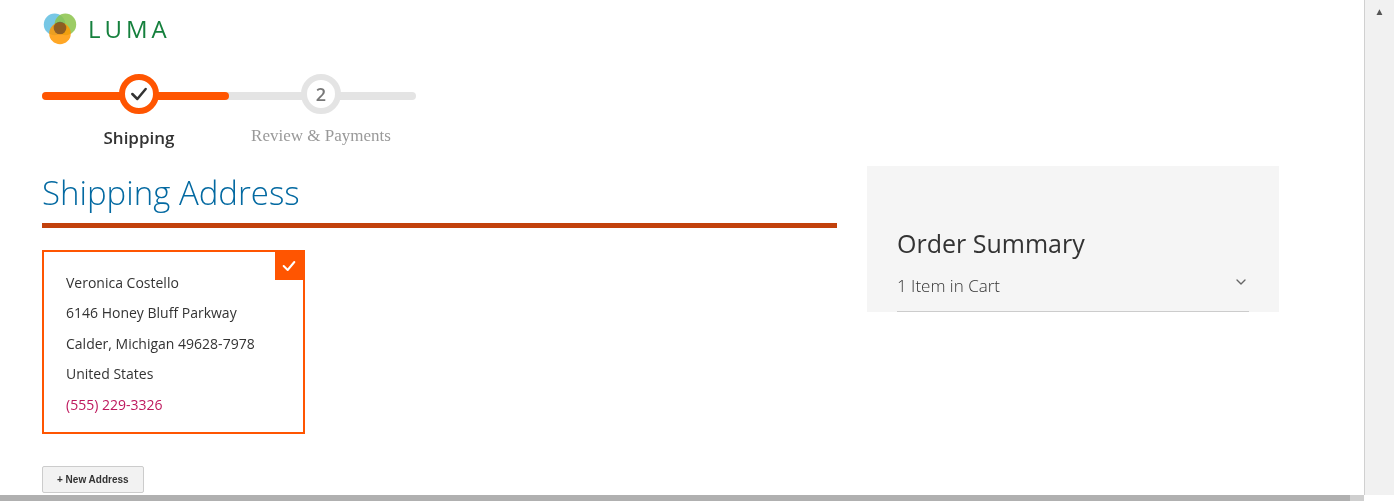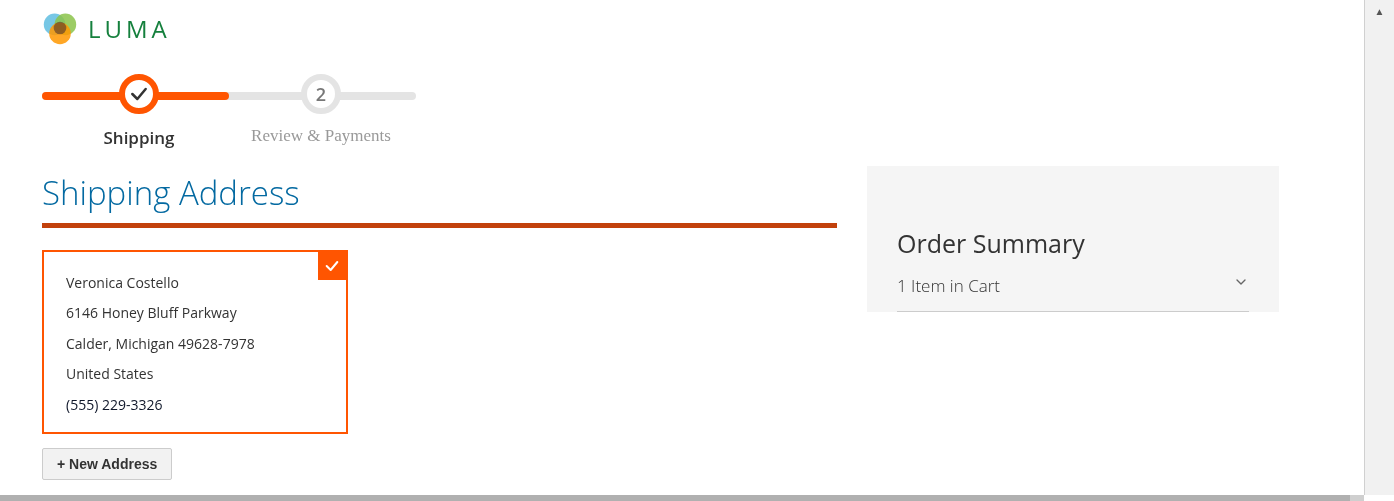--- a/index.html
+++ b/index.html
@@ -94,48 +94,48 @@
   .content-row {
     display: flex;
     align-items: flex-start;
     width: 100%;
   }
   .left-col { width: 795px; }
 
   .address-card {
     position: relative;
     border: 2px solid #ff5501;
-    width: 306px;
+    width: 263px;
     margin-top: 22px;
     padding: 20px 20px 16px 22px;
     font-size: 14px;
     line-height: 1.6;
     color: #333;
   }
   .address-card .badge {
     position: absolute;
     top: 0; right: 0;
     width: 28px; height: 28px;
     background: #ff5501;
     display: flex; align-items: center; justify-content: center;
   }
-  .address-card a.phone { color: #0f172a; text-decoration: none; }
+  .address-card a.phone { color: #be185d; text-decoration: none; }
   .address-card div {
     margin-bottom: 8px;
   }
   .address-card div:last-child { margin-bottom: 0; }
 
   .new-address-btn {
     display: inline-block;
-    margin-top: 14px;
+    margin-top: 32px;
     padding: 7px 14px;
     background: #f2f2f2;
     border: 1px solid #ccc;
     border-radius: 2px;
-    font-size: 14px;
+    font-size: 10px;
     font-weight: 600;
     color: #333;
     cursor: pointer;
   }
 
   .summary {
     margin-left: 30px;
     width: 412px;
     background: #f5f5f5;
     padding: 24px 30px 0 30px;

